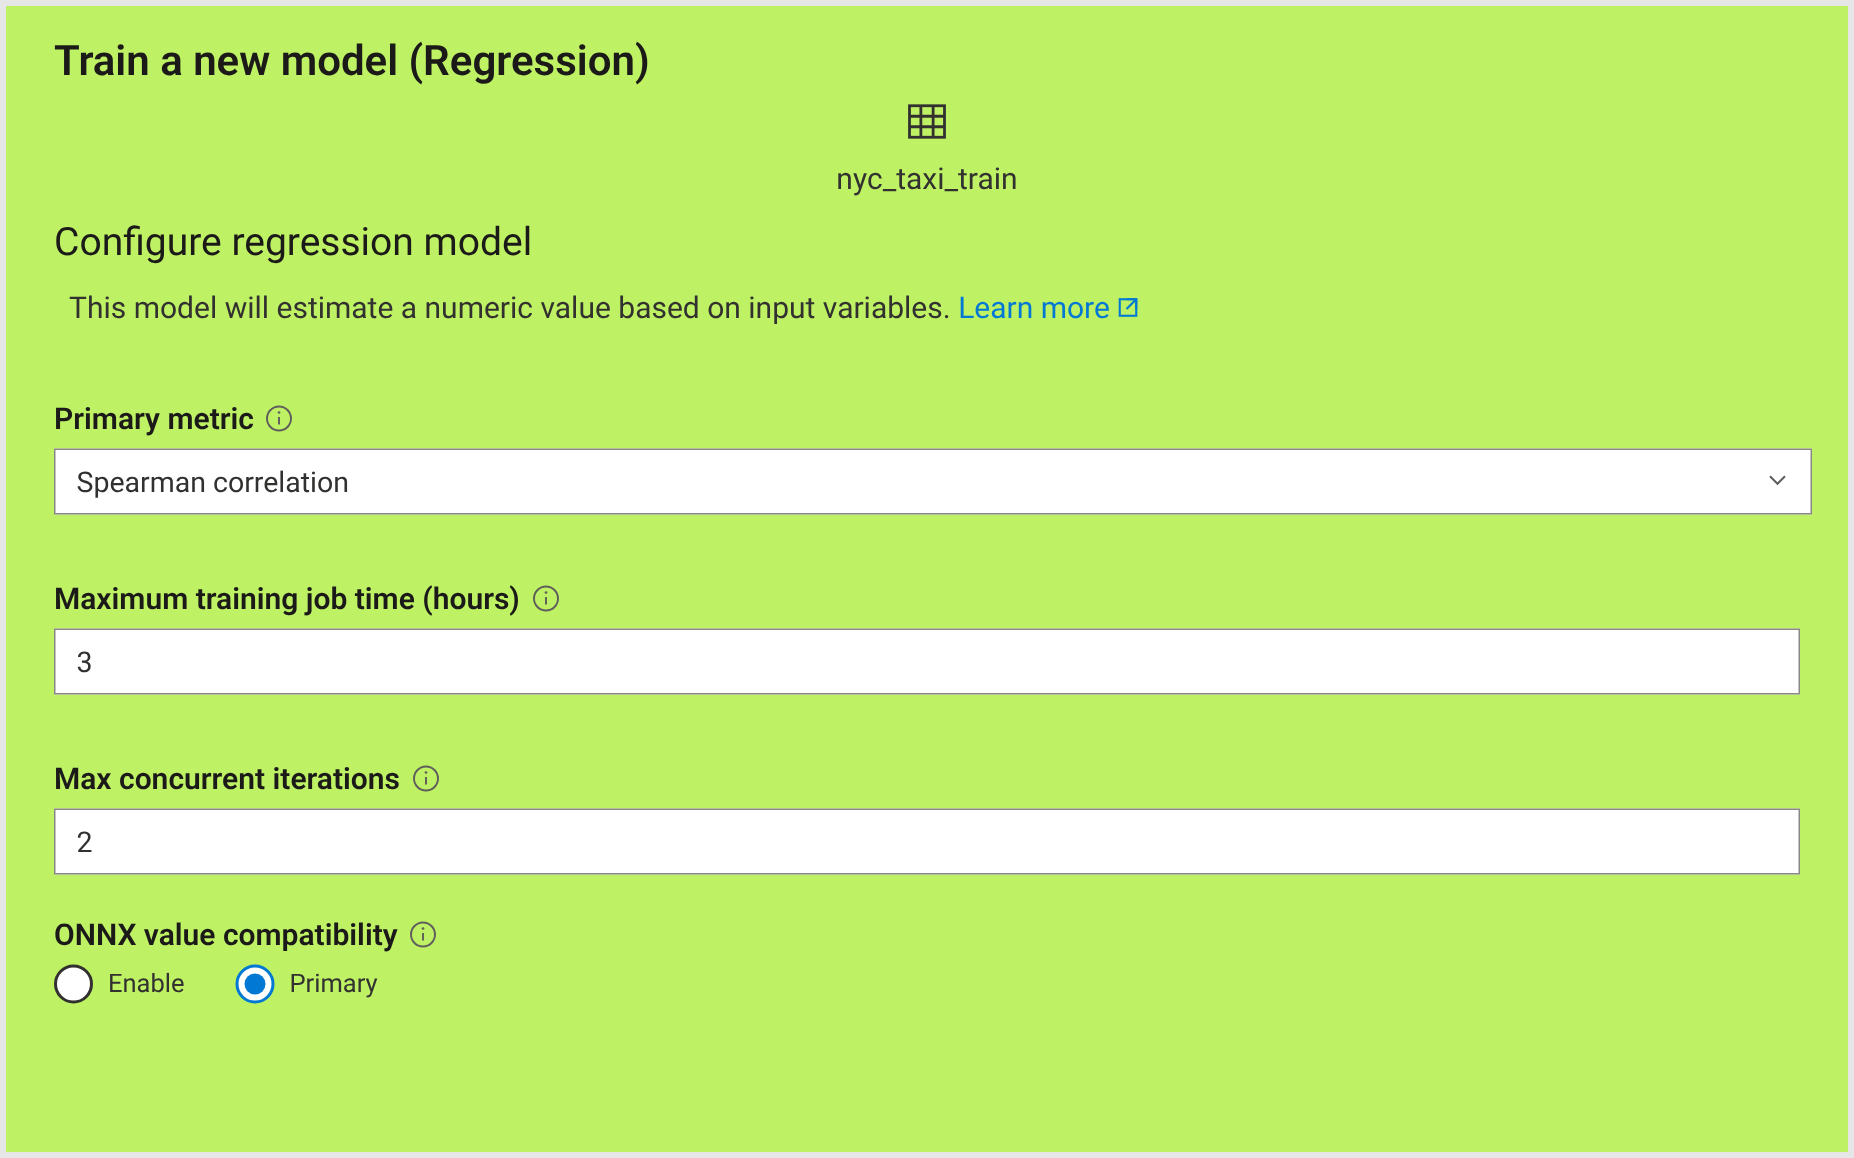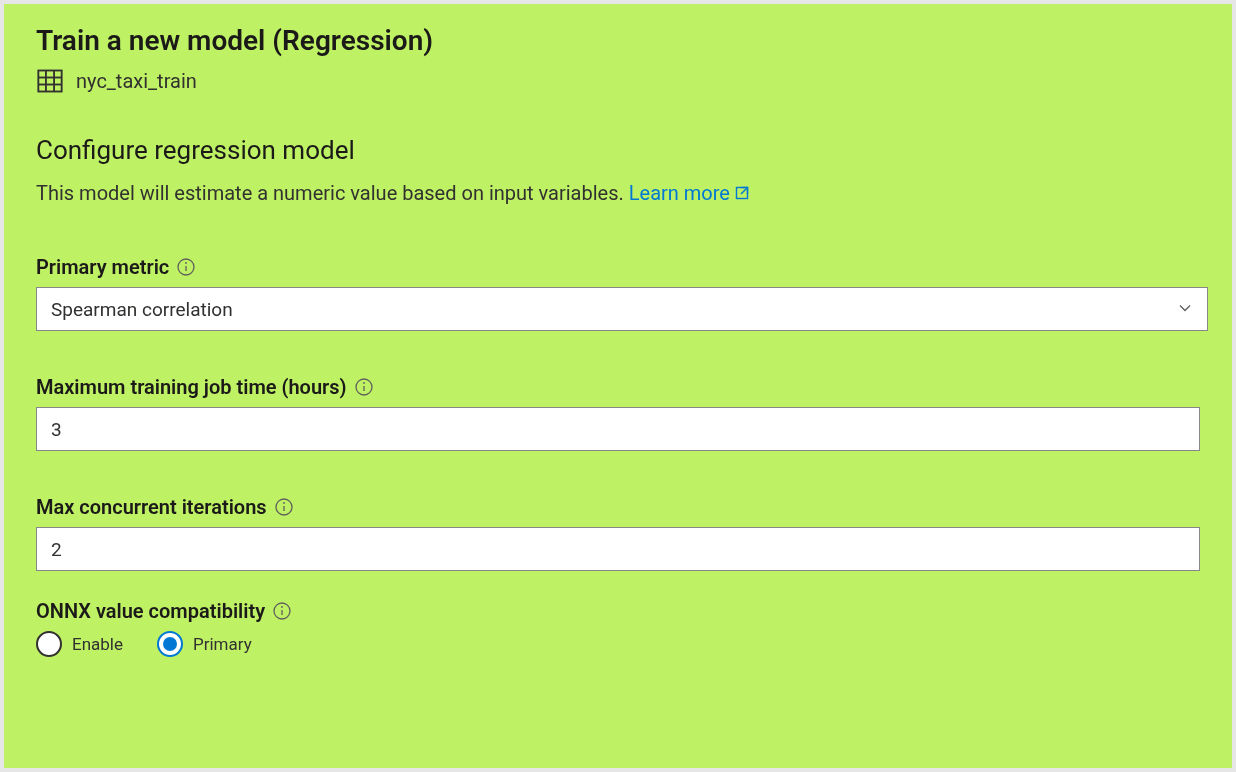--- a/index.html
+++ b/index.html
@@ -25,37 +25,38 @@
   .page-title {
     font-size: 28px;
     font-weight: 600;
     margin: 4px 0 10px 0;
     color: #1b1a19;
   }
   .dataset-row {
     display: flex;
     align-items: center;
     gap: 12px;
-    margin-bottom: 40px;
+    margin-bottom: 16px;
+    flex-direction: column;
   }
   .dataset-row svg { display:block; }
   .dataset-name {
     font-size: 20px;
     color: #323130;
   }
   .section-title {
     font-size: 26px;
     font-weight: 400;
     margin: 0 0 14px 0;
     color: #1b1a19;
   }
   .section-desc {
     font-size: 20px;
     color: #323130;
-    margin: 0 0 48px 0;
+    margin: 0 0 48px 10px;
     line-height: 1.4;
   }
   .link {
     color: #0078d4;
     text-decoration: none;
     cursor: pointer;
   }
   .link svg { display:inline-block; vertical-align: -1px; margin-left:4px;}
   .field-label-row {
     display:flex;

